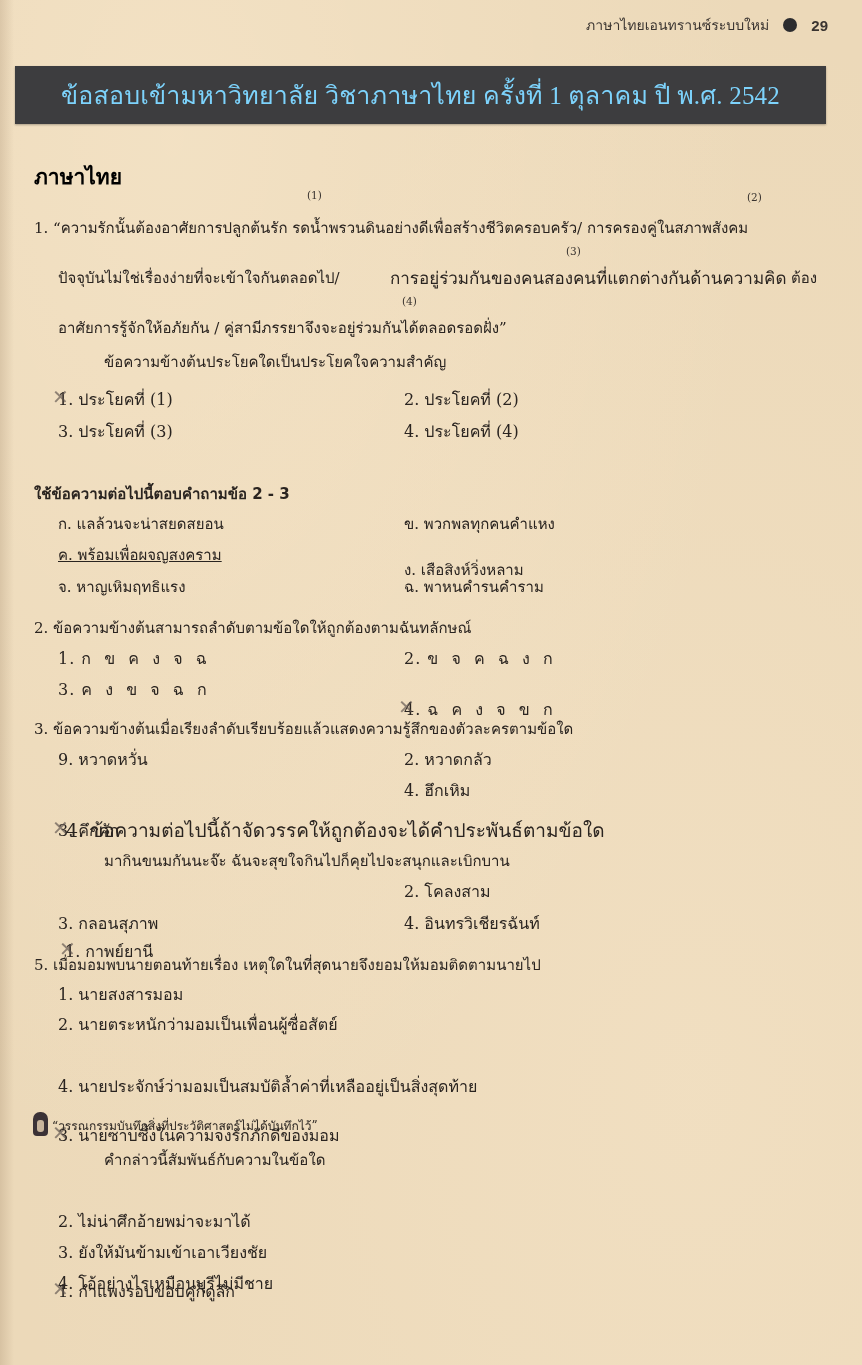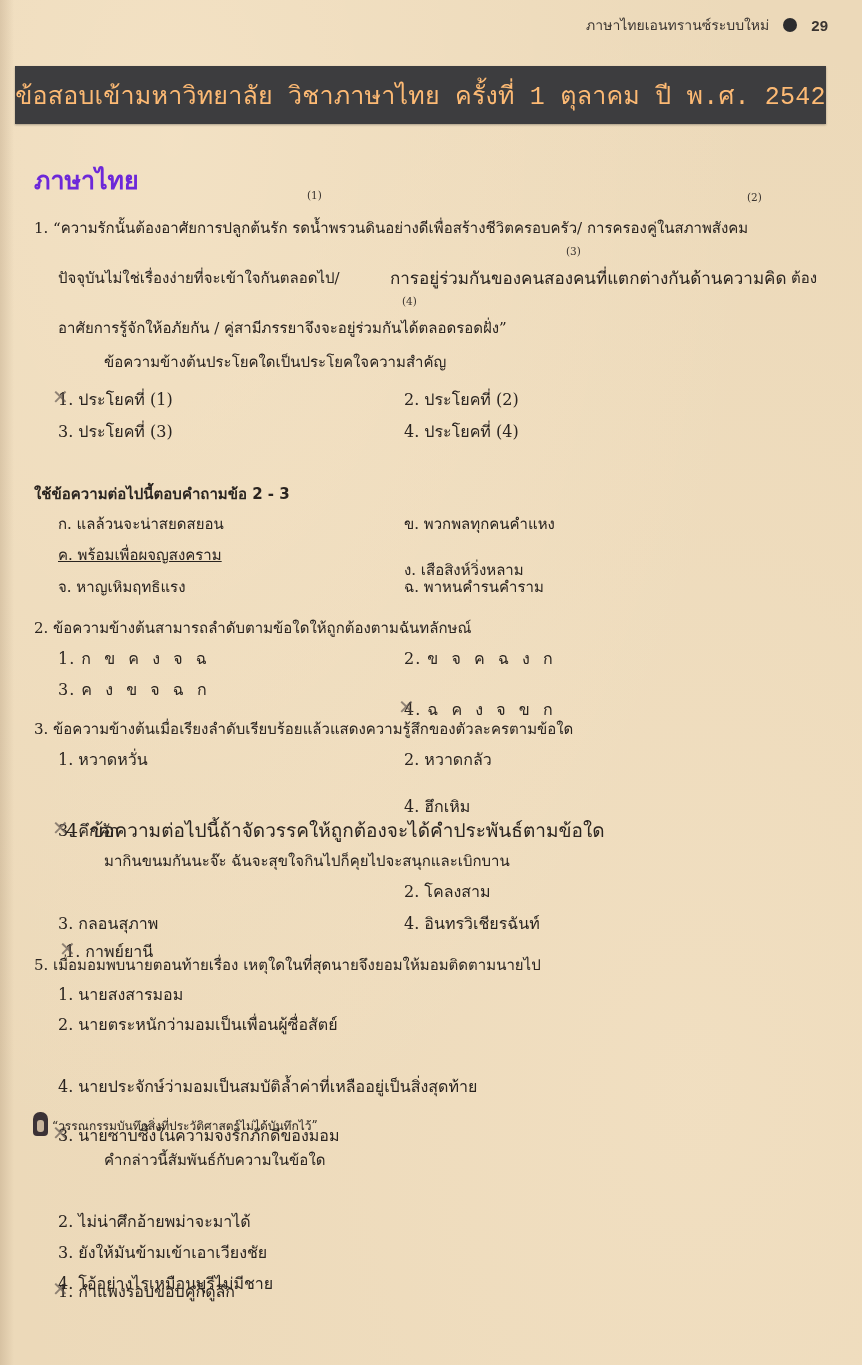--- a/index.html
+++ b/index.html
@@ -21,26 +21,26 @@
   }
   .running-head .dot { width: 14px; height: 14px; border-radius: 50%; background: #2c2c2e; display:inline-block; }
   .running-head .pnum { font-weight: bold; font-size: 15px; }
   .banner {
     position: absolute; left: 15px; top: 66px; width: 811px; height: 58px;
     background: #3d3d3f;
     display: flex; align-items: center; justify-content: center;
     box-shadow: 0 1px 2px rgba(0,0,0,0.3);
   }
   .banner span {
-    color: #fdba74; font-size: 25px; letter-spacing: 0.2px;
-    font-family: Liberation Mono, monospace;
+    color: #7dd3fc; font-size: 25px; letter-spacing: 0.2px;
+    font-family: Liberation Serif, serif;
   }
   .section-title {
     position: absolute; left: 34px; top: 160px;
-    font-size: 25px; font-weight: bold; font-family: "DejaVu Sans", sans-serif; color:#6d28d9;
+    font-size: 21px; font-weight: bold; font-family: "DejaVu Sans", sans-serif; color:#000000;
   }
   .abs { position: absolute; white-space: nowrap; }
   .txt { font-size: 16px; line-height: 20px; }
   .mark { font-size: 10.5px; color:#3a3430; }
   .bold { font-weight: bold; }
   .check {
     position: relative; display: inline-block;
   }
   .check::after {
     content: "✕"; position: absolute; left: -6px; top: -3px;
@@ -101,24 +101,24 @@
 <div>
   <span class="abs txt" style="left:34px; top:618px; font-size:15px;">2. ข้อความข้างต้นสามารถลำดับตามข้อใดให้ถูกต้องตามฉันทลักษณ์</span>
   <span class="abs txt" style="left:58px; top:649px; white-space:pre; letter-spacing:1px;">1. ก  ข  ค  ง  จ  ฉ</span>
   <span class="abs txt" style="left:404px; top:649px; white-space:pre; letter-spacing:1px;">2. ข  จ  ค  ฉ  ง  ก</span>
   <span class="abs txt" style="left:58px; top:680px; white-space:pre; letter-spacing:1px;">3. ค  ง  ข  จ  ฉ  ก</span>
   <span class="abs txt check" style="left:404px; top:680px; white-space:pre; letter-spacing:1px;">4. ฉ  ค  ง  จ  ข  ก</span>
 </div>
 
 <div>
   <span class="abs txt" style="left:34px; top:719px; font-size:15px;">3. ข้อความข้างต้นเมื่อเรียงลำดับเรียบร้อยแล้วแสดงความรู้สึกของตัวละครตามข้อใด</span>
-  <span class="abs txt" style="left:58px; top:750px;">1. หวาดหวั่น</span>
+  <span class="abs txt" style="left:58px; top:750px;">9. หวาดหวั่น</span>
   <span class="abs txt" style="left:404px; top:750px;">2. หวาดกลัว</span>
   <span class="abs txt check" style="left:58px; top:781px;">3. คึกคัก</span>
-  <span class="abs txt" style="left:404px; top:781px;margin-top:16px;">4. ฮึกเหิม</span>
+  <span class="abs txt" style="left:404px; top:781px;">4. ฮึกเหิม</span>
 </div>
 
 <div>
   <span class="abs txt" style="left:34px; top:820px; font-size:19px;margin-left:32px;">4. ข้อความต่อไปนี้ถ้าจัดวรรคให้ถูกต้องจะได้คำประพันธ์ตามข้อใด</span>
   <span class="abs txt" style="left:104px; top:851px; font-size:15px;">มากินขนมกันนะจ๊ะ ฉันจะสุขใจกินไปก็คุยไปจะสนุกและเบิกบาน</span>
   <span class="abs txt check" style="left:65px; top:882px;">1. กาพย์ยานี</span>
   <span class="abs txt" style="left:404px; top:882px;">2. โคลงสาม</span>
   <span class="abs txt" style="left:58px; top:914px;">3. กลอนสุภาพ</span>
   <span class="abs txt" style="left:404px; top:914px;">4. อินทรวิเชียรฉันท์</span>
 </div>

